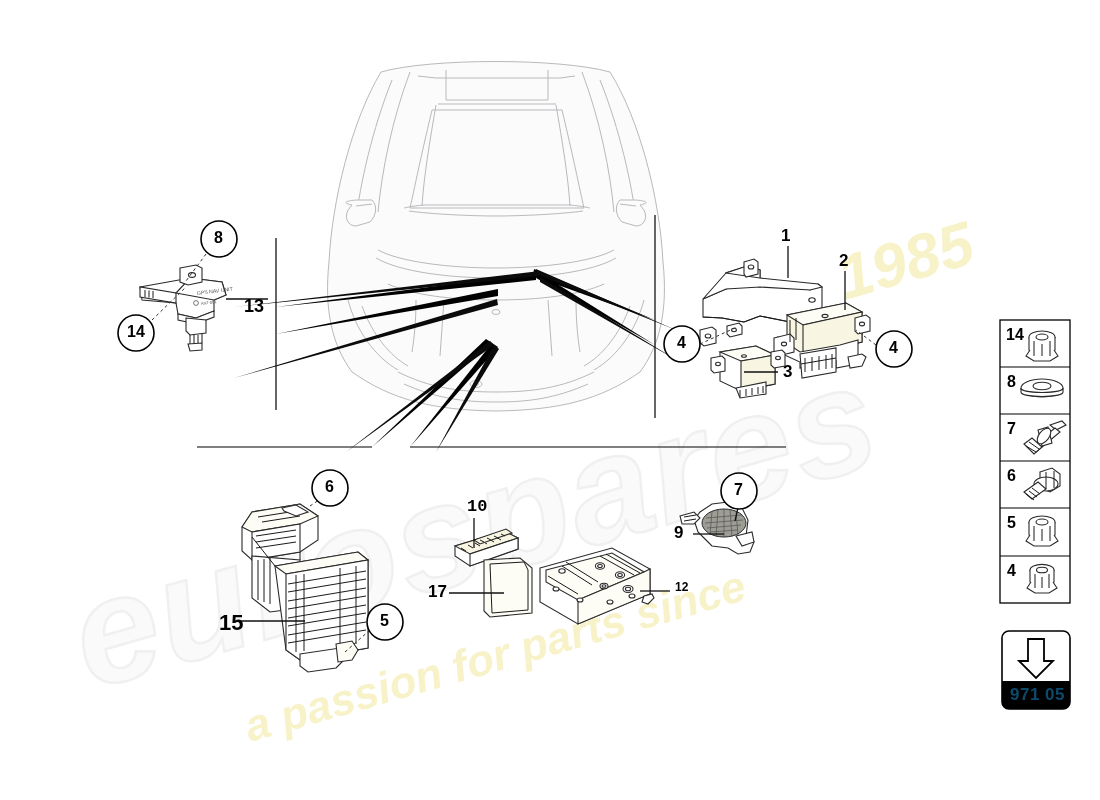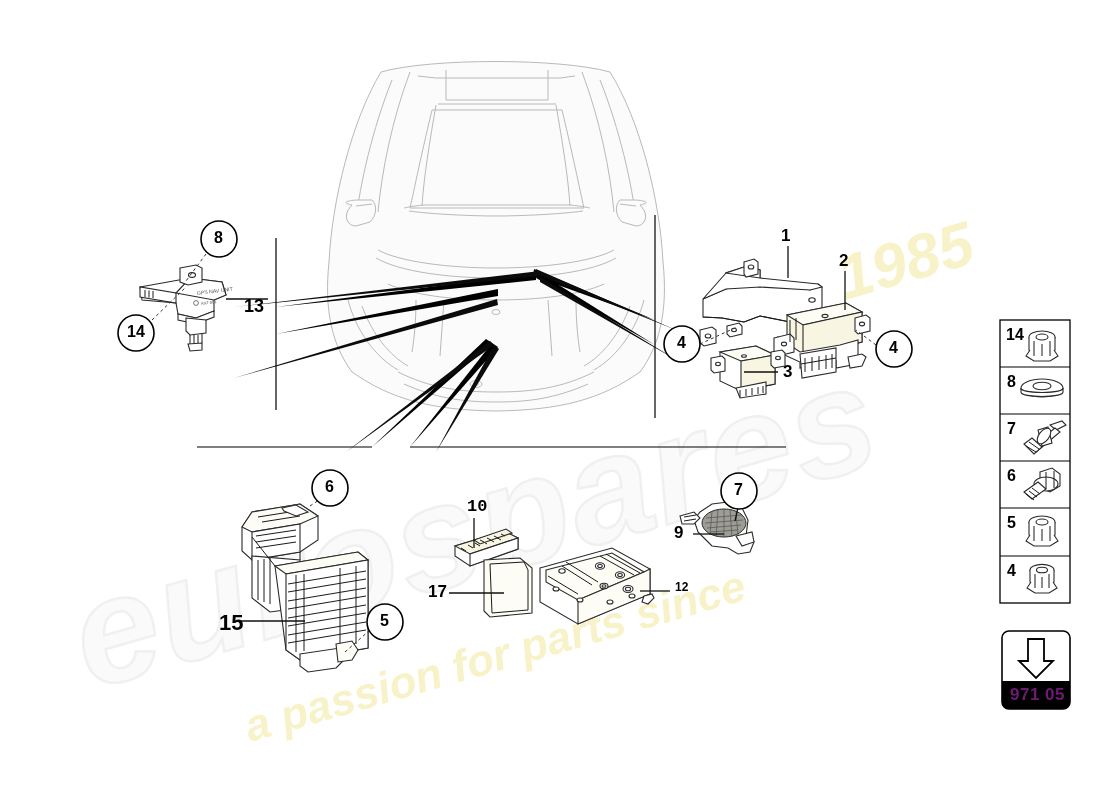--- a/index.html
+++ b/index.html
@@ -388,15 +388,15 @@
   <div class="num" style="left:127px;top:323px;font-size:16px;">14</div>
   <div class="num" style="left:219px;top:610px;font-size:22px;">15</div>
 
   <div class="num" style="left:1006px;top:326px;font-size:16px;">14</div>
   <div class="num" style="left:1007px;top:373px;font-size:16px;">8</div>
   <div class="num" style="left:1007px;top:420px;font-size:16px;">7</div>
   <div class="num" style="left:1007px;top:467px;font-size:16px;">6</div>
   <div class="num" style="left:1007px;top:514px;font-size:16px;">5</div>
   <div class="num" style="left:1007px;top:562px;font-size:16px;">4</div>
 
-  <div class="num" style="left:1010px;top:685px;font-size:17px;color:#701a75;letter-spacing:0.5px;">971 05</div>
+  <div class="num" style="left:1010px;top:685px;font-size:17px;color:#0c4a6e;letter-spacing:0.5px;">971 05</div>
 
 </div>
 
 </body></html>

